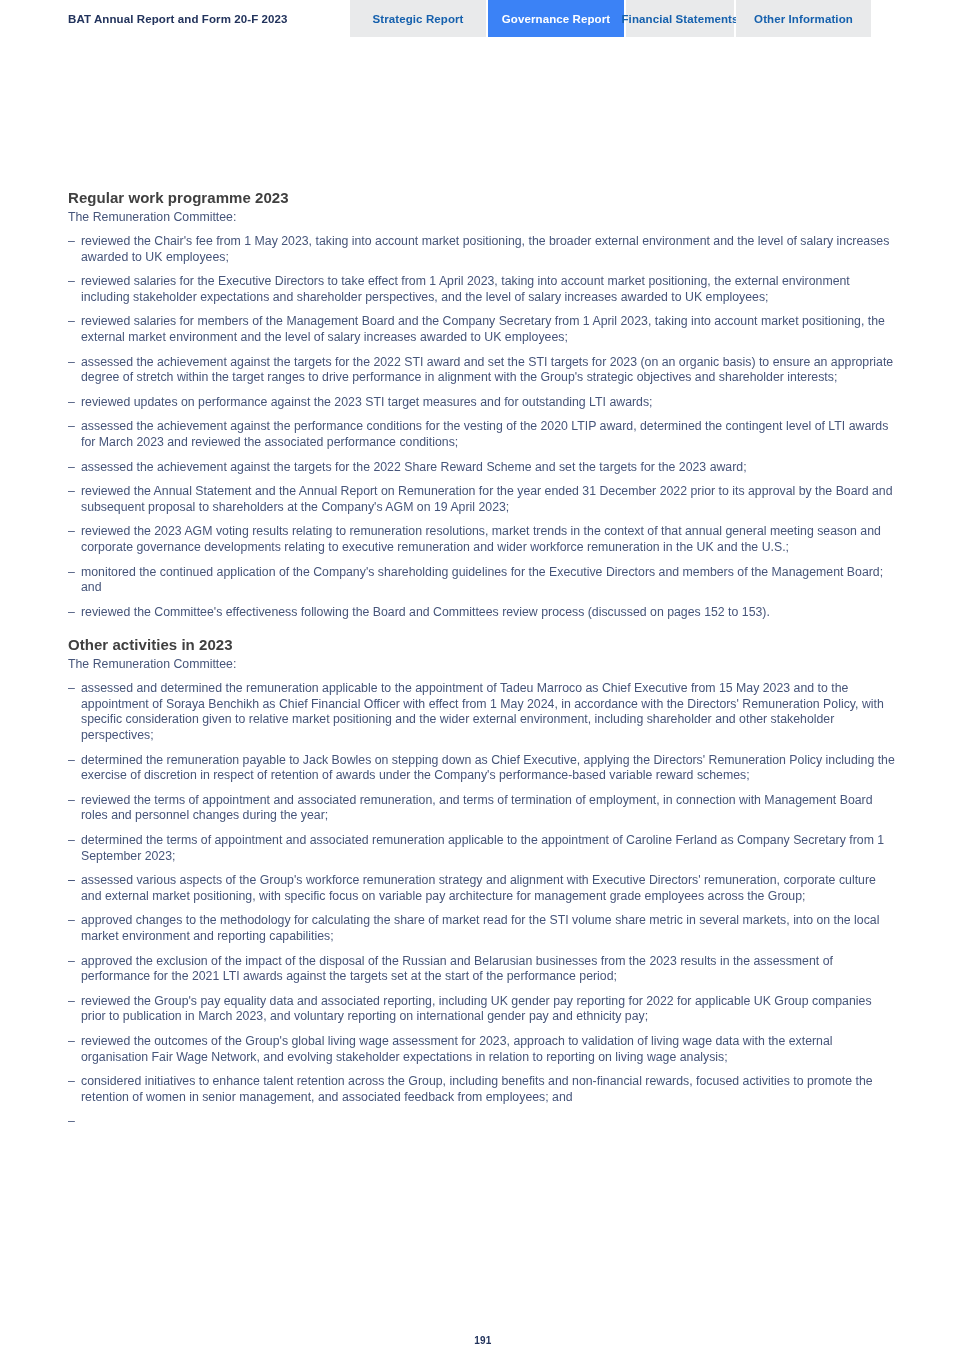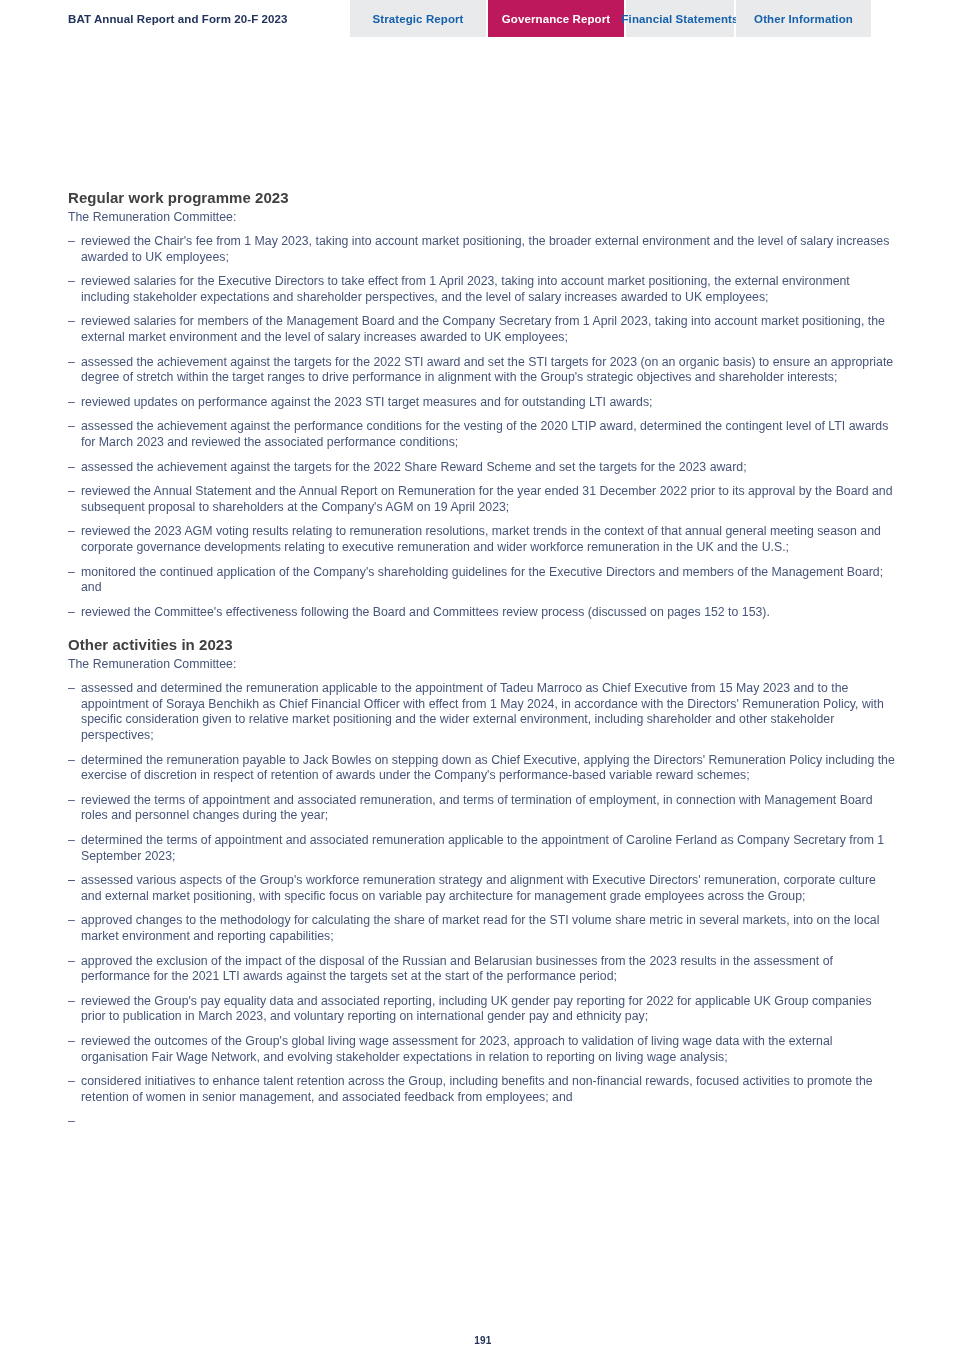--- a/index.html
+++ b/index.html
@@ -60,21 +60,21 @@
     justify-content: center;
     margin-right: 2px;
     white-space: nowrap;
     box-sizing: border-box;
   }
   .tab.w1 { width: 136px; }
   .tab.w2 { width: 136px; }
   .tab.w3 { width: 108px; }
   .tab.w4 { width: 135px; margin-right: 0; }
   .tab.active {
-    background: #be185d;
+    background: #3b82f6;
     color: #ffffff;
   }
 
   
   .content {
     position: absolute;
     left: 68px;
     top: 190px;
     width: 830px;
   }

